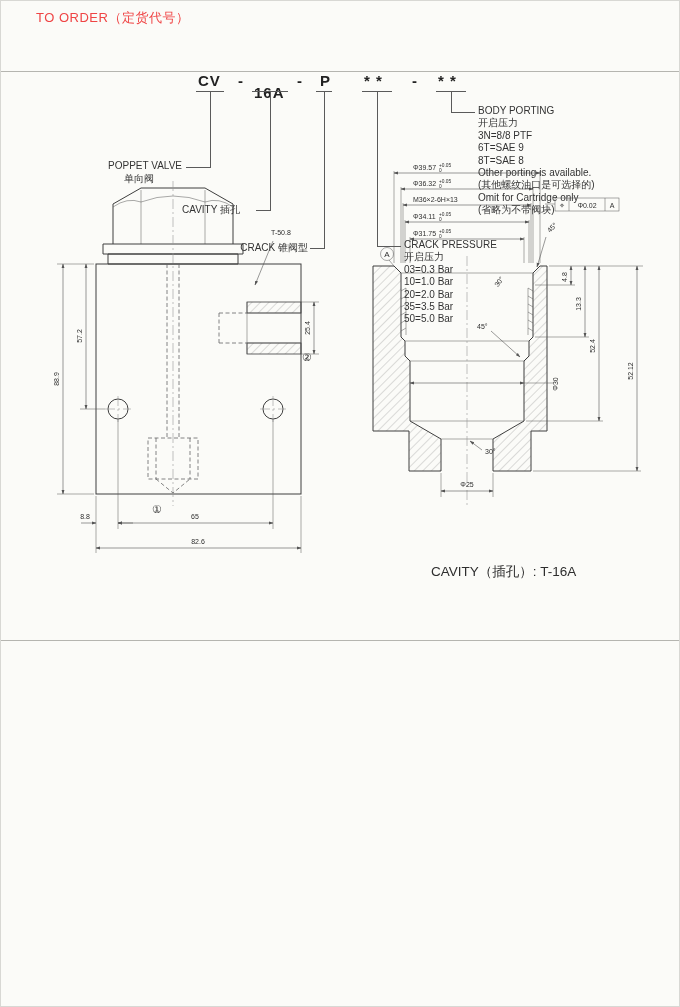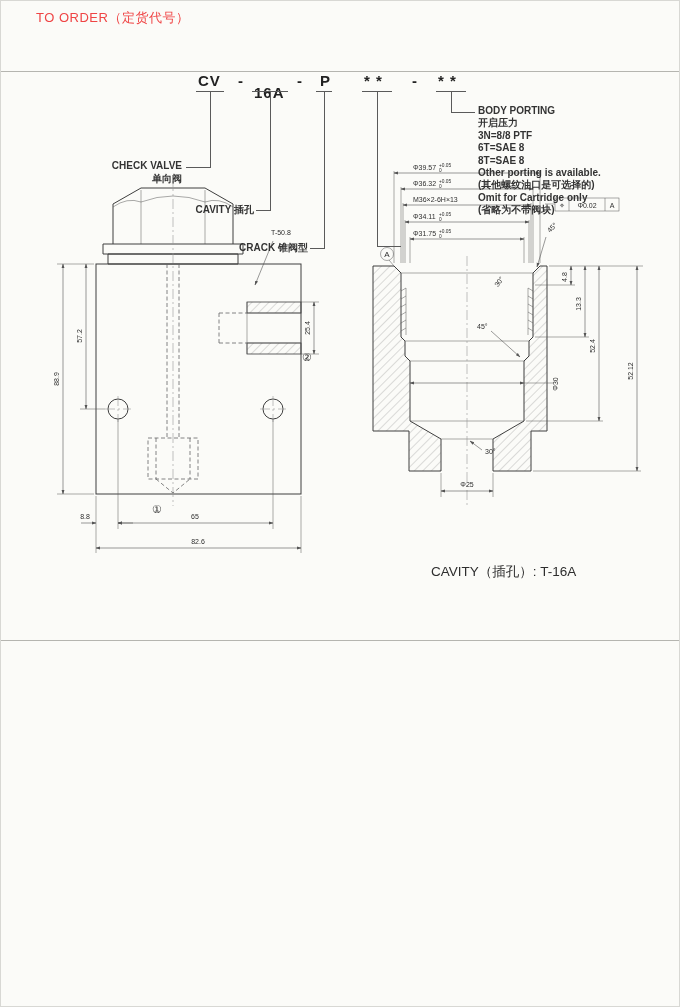--- a/index.html
+++ b/index.html
@@ -10,25 +10,25 @@
   .ln{position:absolute;background:#5a5a5a;}
   svg text{font-family:"Liberation Sans",sans-serif;fill:#2e2e2e;}
   .d7{font-size:7px;} .d8{font-size:8px;} .d11{font-size:11px;} .d13{font-size:13.5px;}
   .sup{font-size:4.8px;}
   .ol{stroke:#3e3e3e;stroke-width:1;fill:none;}
   .tl{stroke:#555;stroke-width:0.6;fill:none;}
   .cl{stroke:#999;stroke-width:0.6;fill:none;stroke-dasharray:10 3 2 3;}
   .hd{stroke:#666;stroke-width:0.8;fill:none;stroke-dasharray:4 2.5;}
   .mat{fill:url(#hatch);stroke:#3e3e3e;stroke-width:1;}
   .thin{stroke:#555;stroke-width:0.5;fill:none;}
-  .t10{font-size:10px;line-height:12.4px;font-weight:bold;}
+  .t10{font-size:10px;line-height:12.4px;}
   .t13{font-size:13px;}
   .code{font-size:15px;font-weight:700;letter-spacing:1px;color:#222;}
   .right{text-align:right;}
-  .center{text-align:right;}
+  .center{text-align:center;}
 </style>
 </head>
 <body>
 
 <div class="page">
 
   <svg class="abs" style="left:0;top:0" width="680" height="640" viewBox="0 0 680 640">
     <defs>
       <marker id="ar" viewBox="0 0 10 10" refX="9" refY="5" markerWidth="8" markerHeight="8" orient="auto-start-reverse">
         <path d="M0,1.8 L10,5 L0,8.2 Z" fill="#555"></path>
@@ -216,31 +216,40 @@
     <div class="ln" style="left:323px;top:90px;width:1px;height:158px"></div>
     <div class="ln" style="left:376px;top:90px;width:1px;height:156px"></div>
     <div class="ln" style="left:450px;top:90px;width:1px;height:22px"></div>
 
     <div class="ln" style="left:185px;top:166px;width:24px;height:1px"></div>
     <div class="ln" style="left:255px;top:209px;width:14px;height:1px"></div>
     <div class="ln" style="left:309px;top:247px;width:14px;height:1px"></div>
     <div class="ln" style="left:376px;top:245px;width:24px;height:1px"></div>
     <div class="ln" style="left:450px;top:111px;width:24px;height:1px"></div>
 
-    <div class="abs t10 right" style="left:95px;top:159px;width:86px">CHECK VALVE</div>
+    <div class="abs t10 right" style="left:95px;top:159px;width:86px">POPPET VALVE</div>
     <div class="abs t10 center" style="left:95px;top:172px;width:86px">单向阀</div>
-    <div class="abs t10 right" style="left:170px;top:203px;width:83px">CAVITY 插孔</div>
+    <div class="abs t10 right" style="left:156px;top:203px;width:83px">CAVITY 插孔</div>
     <div class="abs t10 right" style="left:206px;top:241px;width:101px">CRACK 锥阀型</div>
 
+    <div class="abs t10" style="left:403px;top:238px">
+      <div>CRACK PRESSURE</div>
+      <div>开启压力</div>
+      <div>03=0.3 Bar</div>
+      <div>10=1.0 Bar</div>
+      <div>20=2.0 Bar</div>
+      <div>35=3.5 Bar</div>
+      <div>50=5.0 Bar</div>
+    </div>
 
     <div class="abs t10" style="left:477px;top:104px">
       <div>BODY PORTING</div>
       <div>开启压力</div>
       <div>3N=8/8  PTF</div>
-      <div>6T=SAE  8</div>
+      <div>6T=SAE  9</div>
       <div>8T=SAE  8</div>
       <div>Other porting is available.</div>
       <div>(其他螺纹油口是可选择的)</div>
       <div>Omit for Cartridge only</div>
       <div>(省略为不带阀块)</div>
     </div>
 
   </div>
 </div>
 

